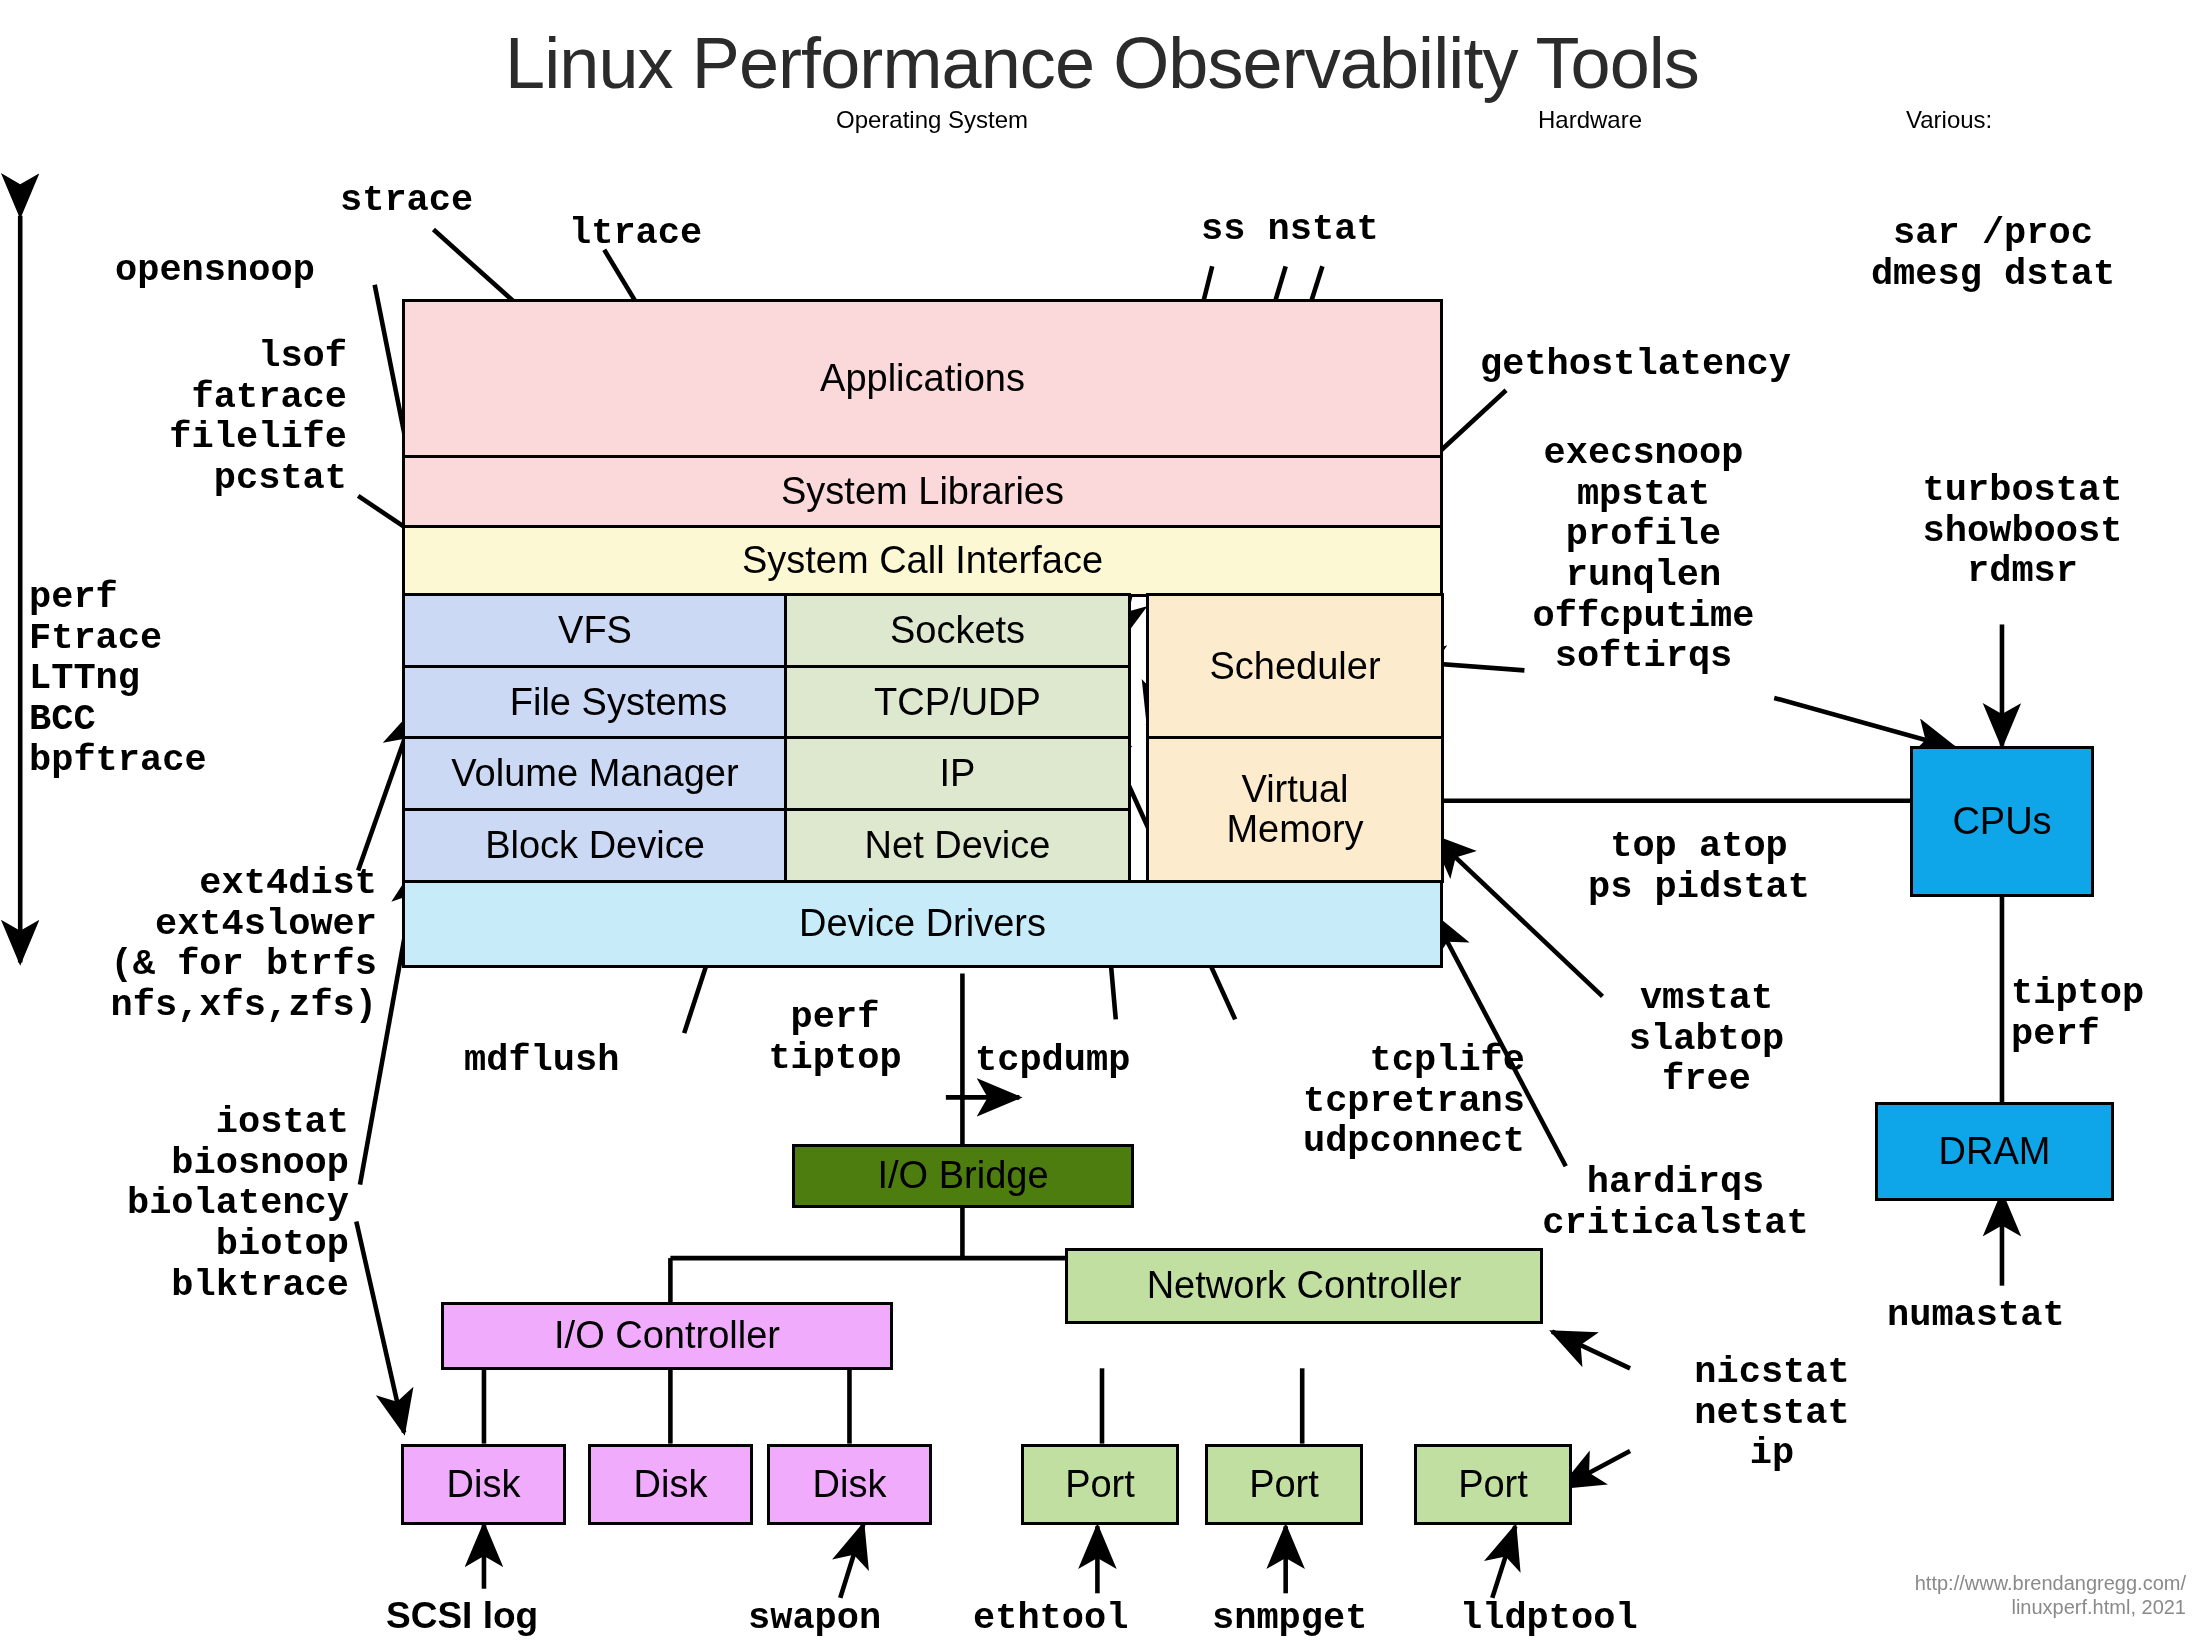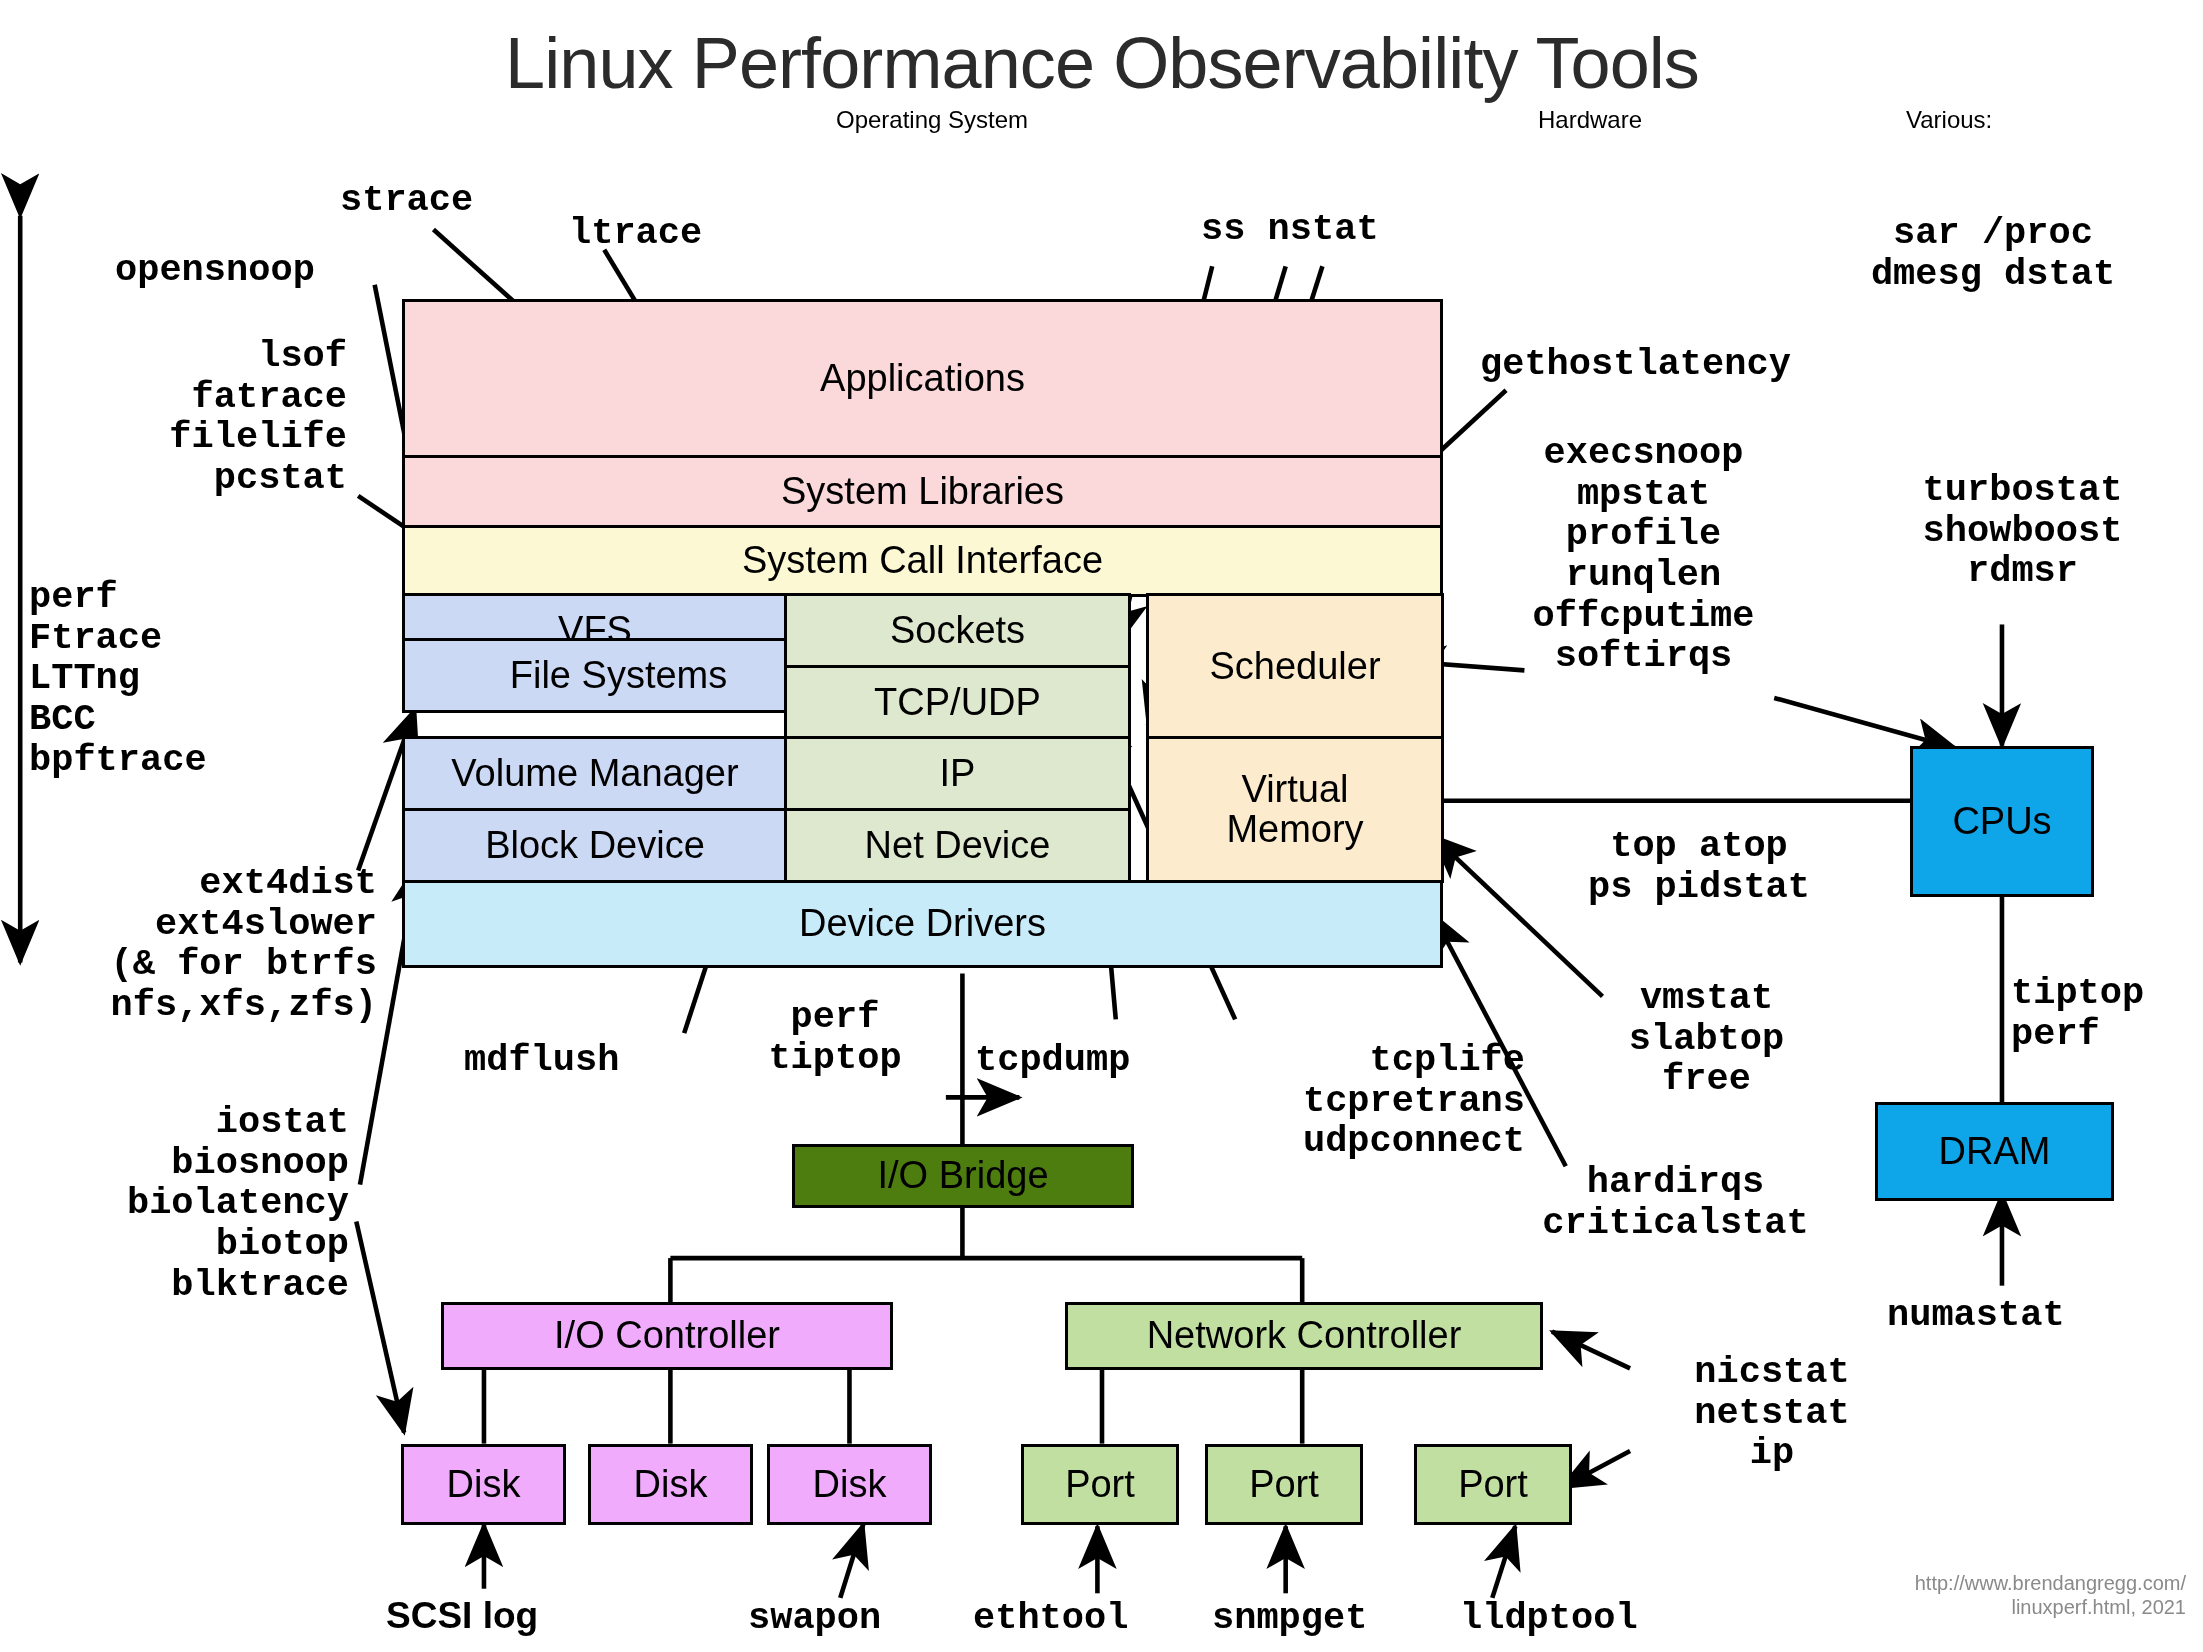--- a/index.html
+++ b/index.html
@@ -129,42 +129,42 @@
 
     <line x1="2180" y1="976" x2="2180" y2="1200"></line>
   </g>
 </svg>
 
 <div class="box pink" style="left:402px;top:299px;width:1041px;height:160px;">Applications</div>
 <div class="box pink" style="left:402px;top:455px;width:1041px;height:73px;">System Libraries</div>
 <div class="box yellow" style="left:402px;top:525px;width:1041px;height:72px;">System Call Interface</div>
 
 <div class="box blue" style="left:402px;top:593px;width:386px;height:75px;">VFS</div>
-<div class="box blue" style="left:402px;top:638px;width:386px;height:75px;padding-left:47px;">File Systems</div>
+<div class="box blue" style="left:402px;top:665px;width:386px;height:75px;padding-left:47px;">File Systems</div>
 <div class="box blue" style="left:402px;top:736px;width:386px;height:75px;">Volume Manager</div>
 <div class="box blue" style="left:402px;top:808px;width:386px;height:75px;">Block Device</div>
 
 <div class="box green" style="left:784px;top:593px;width:347px;height:75px;">Sockets</div>
 <div class="box green" style="left:784px;top:665px;width:347px;height:75px;">TCP/UDP</div>
 <div class="box green" style="left:784px;top:736px;width:347px;height:75px;">IP</div>
 <div class="box green" style="left:784px;top:808px;width:347px;height:75px;">Net Device</div>
 
 <div class="box orange" style="left:1146px;top:593px;width:298px;height:147px;">Scheduler</div>
 <div class="box orange" style="left:1146px;top:736px;width:298px;height:147px;white-space:pre-line;">Virtual
 Memory</div>
 
 <div class="box cyan" style="left:402px;top:880px;width:1041px;height:88px;">Device Drivers</div>
 
 <div class="box tan" style="left:1910px;top:746px;width:184px;height:151px;">CPUs</div>
 <div class="box tan" style="left:1875px;top:1102px;width:239px;height:99px;">DRAM</div>
 
 <div class="box midblue" style="left:792px;top:1144px;width:342px;height:64px;">I/O Bridge</div>
 
 <div class="box dkblue" style="left:441px;top:1302px;width:452px;height:68px;">I/O Controller</div>
-<div class="box dkgreen" style="left:1065px;top:1302px;width:478px;height:68px;">Network Controller</div>
+<div class="box dkgreen" style="left:1065px;top:1248px;width:478px;height:76px;">Network Controller</div>
 
 <div class="box dkblue" style="left:401px;top:1444px;width:165px;height:81px;">Disk</div>
 <div class="box dkblue" style="left:588px;top:1444px;width:165px;height:81px;">Disk</div>
 <div class="box dkblue" style="left:767px;top:1444px;width:165px;height:81px;">Disk</div>
 
 <div class="box dkgreen" style="left:1021px;top:1444px;width:158px;height:81px;">Port</div>
 <div class="box dkgreen" style="left:1205px;top:1444px;width:158px;height:81px;">Port</div>
 <div class="box dkgreen" style="left:1414px;top:1444px;width:158px;height:81px;">Port</div>
 
 <div class="abs tool l" style="left:340px;top:180px;">strace</div>

